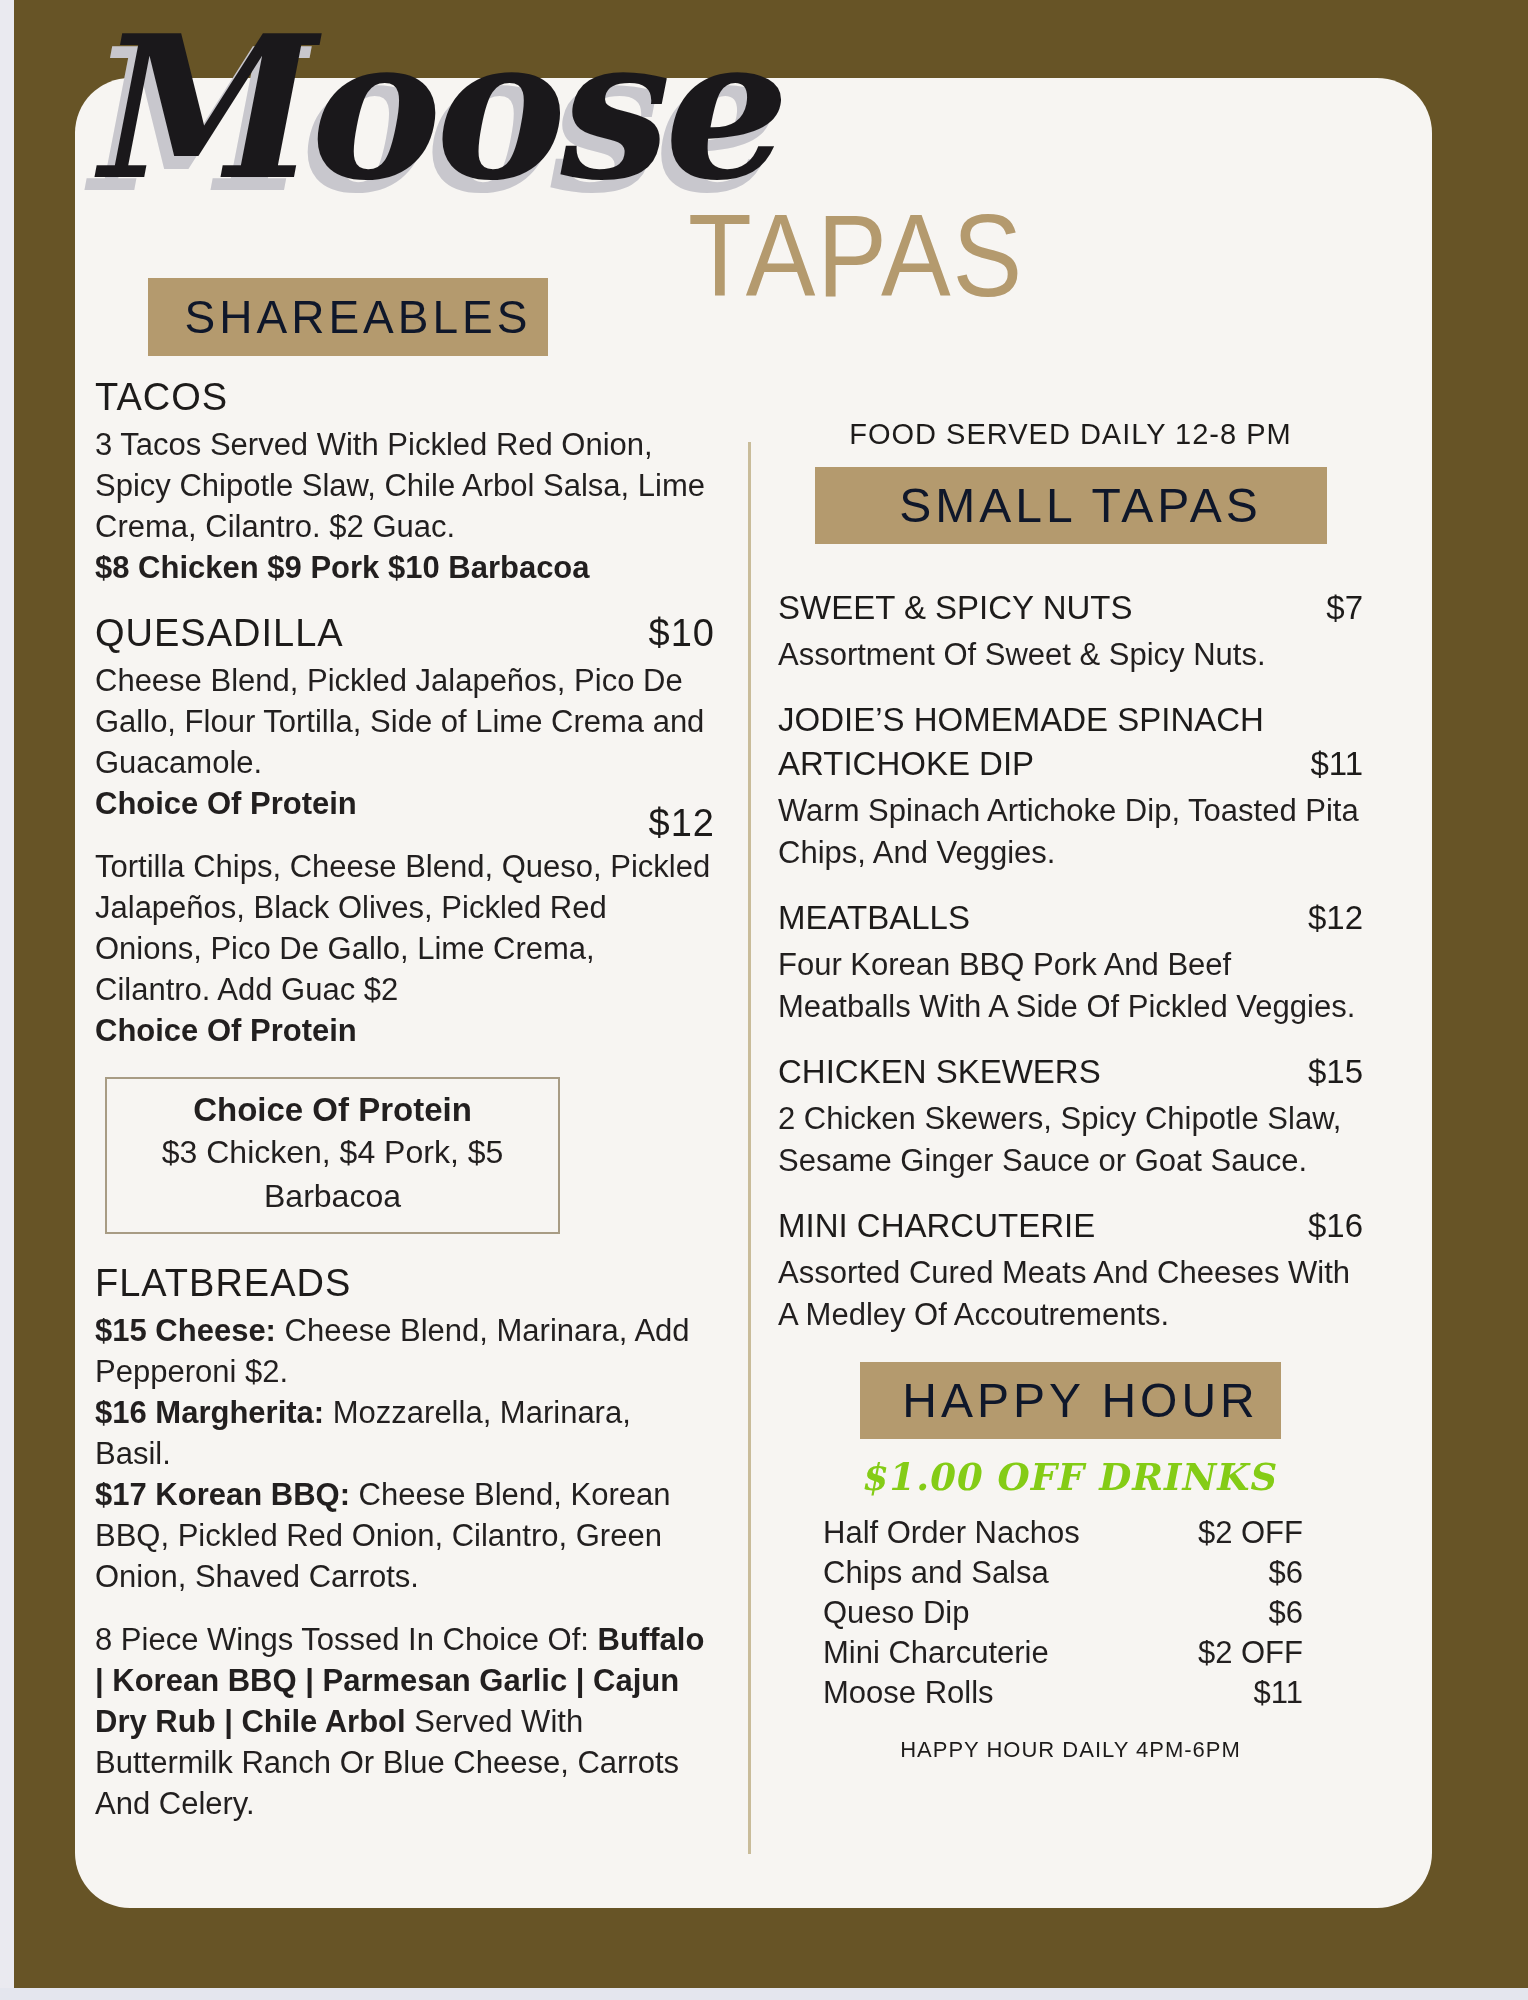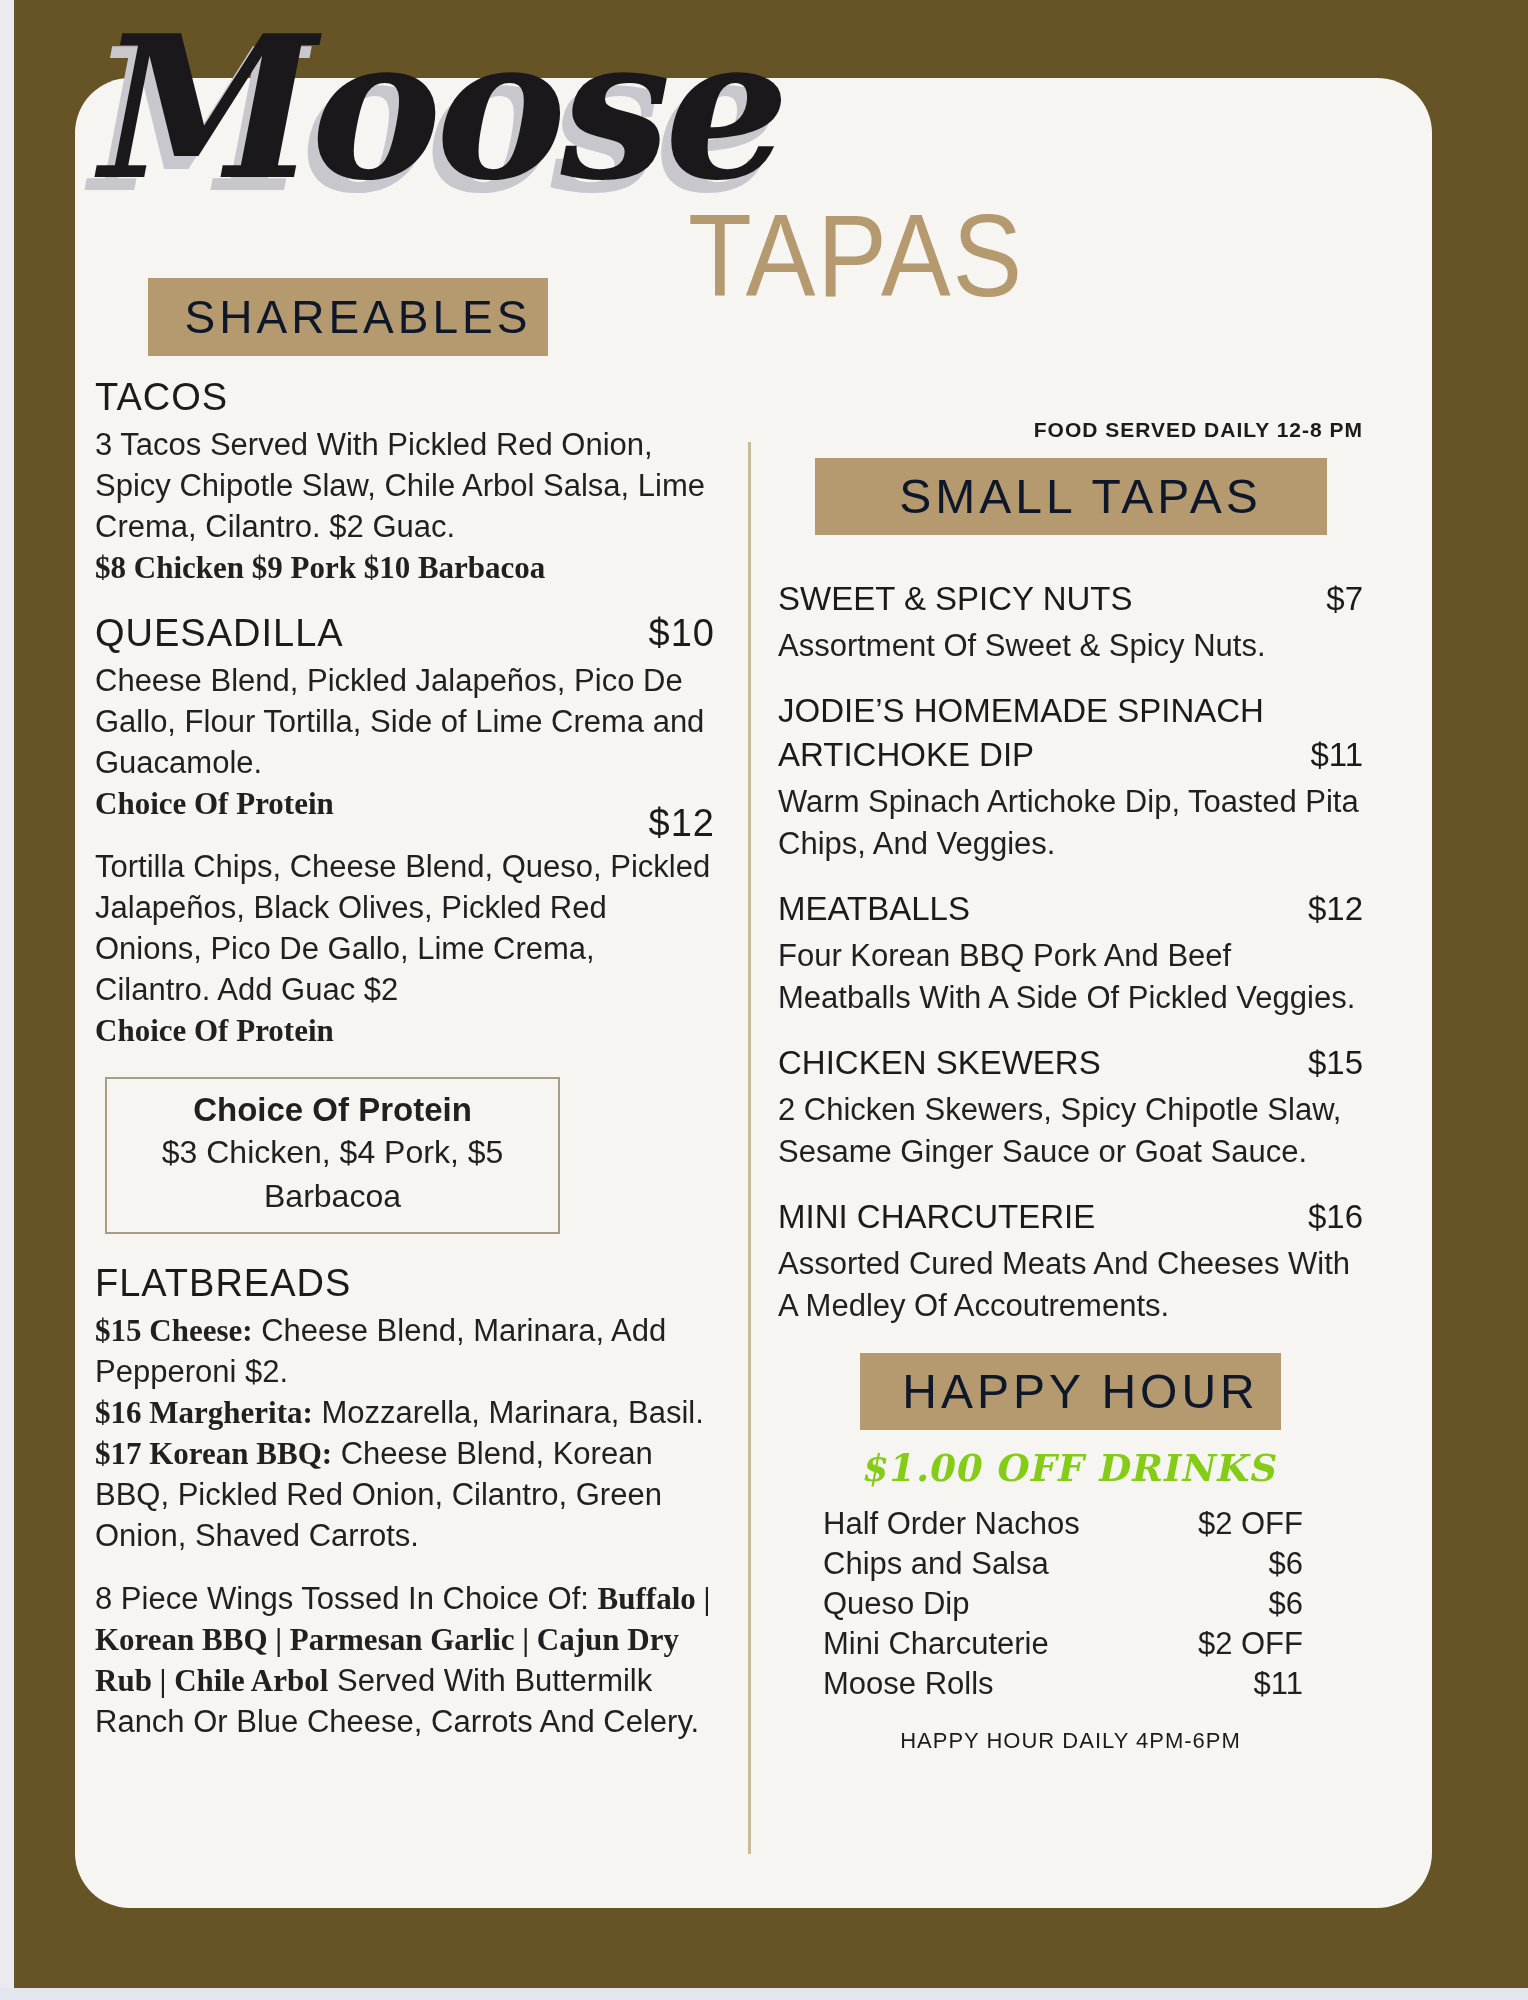--- a/index.html
+++ b/index.html
@@ -38,31 +38,31 @@
 
   .menu-item { margin-bottom:22px; }
   .title-row {
     position:relative; font-size:38px; letter-spacing:1px; line-height:46px;
     color:#1d1b1a; margin-bottom:4px;
   }
   .col-right .title-row { font-size:33px; letter-spacing:0; line-height:44px; }
   .t-price { position:absolute; right:0; bottom:0; }
   .desc { font-size:31px; line-height:41px; margin:0; }
   .col-right .desc { line-height:42px; }
-  .bold { font-weight:bold;font-family:Liberation Serif, serif; }
+  .bold { font-weight:bold; }
 
   .protein-box {
     box-sizing:border-box; width:455px; margin:26px 0 26px 10px;
     border:2px solid #a89c84; text-align:center; padding:10px 8px 14px 8px;
   }
   .protein-box .pb-title { font-size:33px; font-weight:bold; line-height:41px; }
   .protein-box .pb-options { font-size:32px; line-height:44px; }
 
   .served-note {
-    text-align:right; font-weight:bold; font-size:21px; letter-spacing:1px;
+    text-align:center; font-weight:normal; font-size:29px; letter-spacing:1px;
     color:#1d1b1a; margin:0 0 16px 0;
   }
   .small-tapas-bar { width:492px; height:77px; margin:0 auto 42px auto; font-size:48px; }
   .happy-hour-bar  { width:401px; height:77px; margin:26px auto 16px auto; font-size:48px; }
   .hh-note {
     text-align:center; font-family:"DejaVu Serif", serif; font-style:italic; font-weight:bold;
     font-size:37px; letter-spacing:1px; color:#84cc16; margin:0 0 14px 0;
   }
   .hh-list { width:480px; margin-left:45px; font-size:31px; }
   .hh-row { display:flex; justify-content:space-between; line-height:40px; }

